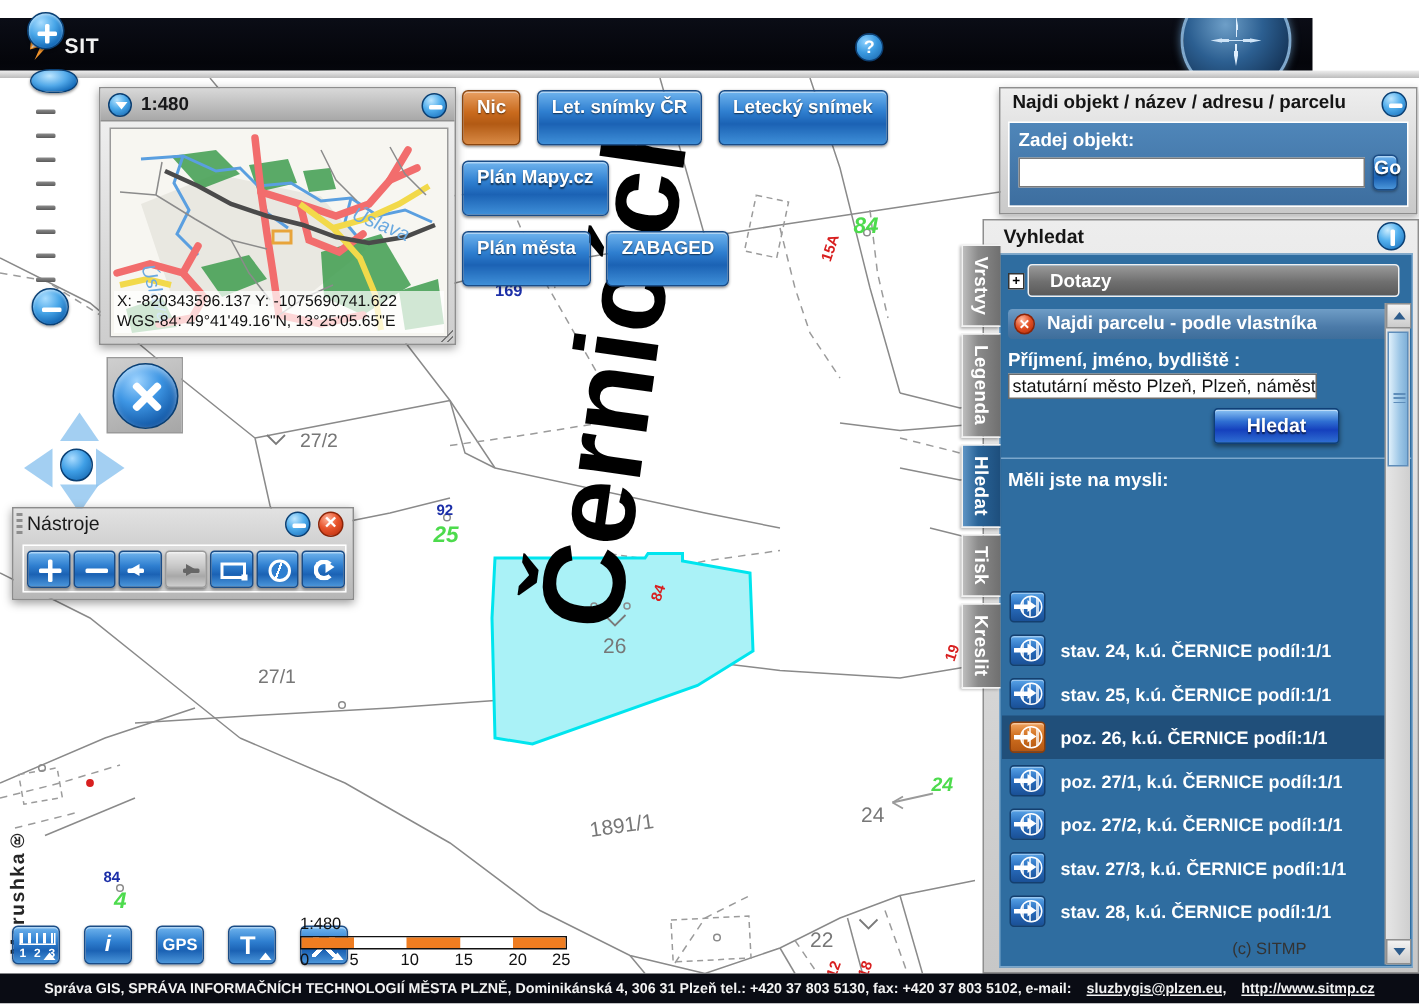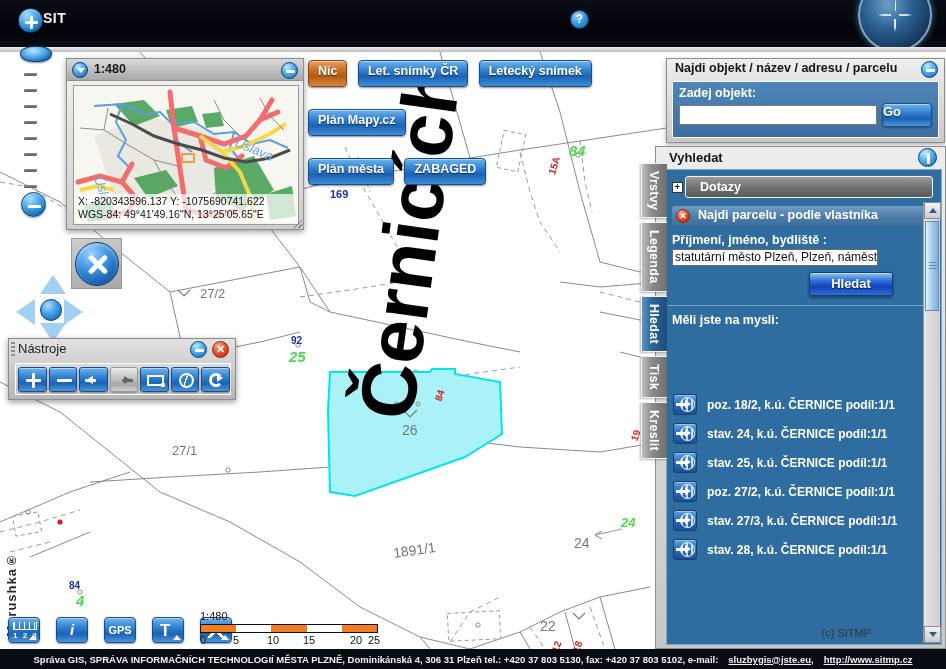--- a/index.html
+++ b/index.html
@@ -5,21 +5,21 @@
   * { box-sizing: border-box; }
   html, body { margin:0; padding:0; }
   body {
     width:946px; height:669px; overflow:hidden; position:relative;
     font-family:"Liberation Sans", sans-serif; background:#fff;
     -webkit-font-smoothing:antialiased;
   }
 
   
   .header {
-    position:absolute; left:0; top:0; width:946px; height:50px;
+    position:absolute; left:0; top:12px; width:875px; height:50px;
     background:#06070c;
     background:linear-gradient(180deg,#0b0d16 0%,#04050a 60%,#0a0c14 100%);
     overflow:hidden;
   }
   .hdr-logo { position:absolute; left:18px; top:6px; width:70px; height:28px; }
   .hdr-logo .mark { position:absolute; left:0; top:2px; width:22px; height:22px; }
   .hdr-logo .sit {
     position:absolute; left:25px; top:4px; color:#f2f2f2;
     font-size:14px; font-weight:bold; letter-spacing:.5px;
   }
@@ -197,21 +197,21 @@
   .bigx .circ::before, .bigx .circ::after {
     content:""; position:absolute; left:10px; top:19.5px; width:24px; height:5px;
     background:#fff; border-radius:2px;
   }
   .bigx .circ::before { transform:rotate(45deg); }
   .bigx .circ::after  { transform:rotate(-45deg); }
 
   
   .layerbar { position:absolute; left:308px; top:60px; width:360px; }
   .lbtn {
-    display:inline-block; margin:0 6px 22px 0; padding:3px 9px 8px;
+    display:inline-block; margin:0 6px 10px 0; padding:3px 9px 18px;
     font-size:12.5px; font-weight:bold; color:#fff; cursor:pointer;
     border-radius:4px; border:1px solid #1a4c86;
     background:linear-gradient(180deg,#6fb4ee 0%,#2f7fd0 38%,#1b62b4 62%,#3f8fd8 100%);
     text-shadow:0 1px 1px rgba(0,0,0,.6);
     box-shadow:0 1px 2px rgba(0,0,0,.45), inset 0 1px 0 rgba(255,255,255,.45);
     white-space:nowrap;
   }
   .lbtn.active {
     border:1px solid #8a4610;
     background:linear-gradient(180deg,#e8a063 0%,#c96a1d 40%,#b25a14 62%,#d98a45 100%);
@@ -313,21 +313,21 @@
     background:linear-gradient(180deg,#4f86b9,#3d6e9f);
     border:1px solid #fff; padding:4px 6px;
   }
   .findpanel .body .lbl { font-size:12.5px; color:#fff; font-weight:bold; margin-bottom:3px; }
   .findpanel .body .inrow { display:flex; align-items:center; gap:5px; }
   .findpanel .body input {
     flex:1; height:20px; border:1px solid #7a7a7a; font-size:12px; padding:0 3px;
     font-family:"Liberation Sans", sans-serif; background:#fff;
   }
   .gobtn {
-    width:50px; height:24px; border-radius:4px; border:1px solid #1a4c86;
+    width:17px; height:24px; border-radius:4px; border:1px solid #1a4c86;
     background:linear-gradient(180deg,#6fb4ee 0%,#2f7fd0 40%,#1b62b4 66%,#4b96da 100%);
     color:#fff; font-size:13px; font-weight:bold; cursor:pointer;
     text-shadow:0 1px 1px rgba(0,0,0,.6);
     box-shadow:inset 0 1px 0 rgba(255,255,255,.45), 0 1px 2px rgba(0,0,0,.35);
   }
 
   
   .searchpanel {
     position:absolute; left:655px; top:146px; width:291px; height:503px;
     background:linear-gradient(180deg,#ededed,#c7c7c7);
@@ -839,35 +839,48 @@
 
     <div class="sep"></div>
     <div class="mysli">Měli jste na mysli:</div>
 
     <div class="reslist">
       <div class="resrow">
         <span class="resicon">
             <i class="gl"></i>
             <i class="ar"></i>
           </span>
-        <span class="restext">poz. 18/2, k.ú. ČERNICE podíl:1/1</span>
       </div>
       <div class="resrow">
         <span class="resicon">
             <i class="gl"></i>
             <i class="ar"></i>
           </span>
         <span class="restext">stav. 24, k.ú. ČERNICE podíl:1/1</span>
       </div>
       <div class="resrow">
         <span class="resicon">
             <i class="gl"></i>
             <i class="ar"></i>
           </span>
         <span class="restext">stav. 25, k.ú. ČERNICE podíl:1/1</span>
+      </div>
+      <div class="resrow sel">
+        <span class="resicon orange">
+            <i class="gl"></i>
+            <i class="ar"></i>
+          </span>
+        <span class="restext">poz. 26, k.ú. ČERNICE podíl:1/1</span>
+      </div>
+      <div class="resrow">
+        <span class="resicon">
+            <i class="gl"></i>
+            <i class="ar"></i>
+          </span>
+        <span class="restext">poz. 27/1, k.ú. ČERNICE podíl:1/1</span>
       </div>
       <div class="resrow">
         <span class="resicon">
             <i class="gl"></i>
             <i class="ar"></i>
           </span>
         <span class="restext">poz. 27/2, k.ú. ČERNICE podíl:1/1</span>
       </div>
       <div class="resrow">
         <span class="resicon">
@@ -937,25 +950,25 @@
       <i class="w"></i>
       <i class="o"></i>
       <i class="w"></i>
       <i class="o"></i>
   </div>
   <div class="ticks">
     <span style="left:0">0</span>
     <span style="left:33px">5</span>
     <span style="left:67px">10</span>
     <span style="left:103px">15</span>
-    <span style="left:150px">20</span>
+    <span style="left:139px">20</span>
     <span style="left:168px">25 m</span>
   </div>
 </div>
 <div class="sitmp">(c) SITMP</div>
 
 <div class="footer">
   <span>Správa GIS, SPRÁVA INFORMAČNÍCH TECHNOLOGIÍ MĚSTA PLZNĚ, Dominikánská 4, 306 31 Plzeň tel.: +420 37 803 5130, fax: +420 37 803 5102, e-mail:</span>
   <span class="gap"></span>
-  <a href="#">sluzbygis@jste.eu,</a>
+  <a href="#">sluzbygis@plzen.eu,</a>
   <span class="gap"></span>
   <a href="#">http://www.sitmp.cz</a>
 </div>
 
 </body></html>

